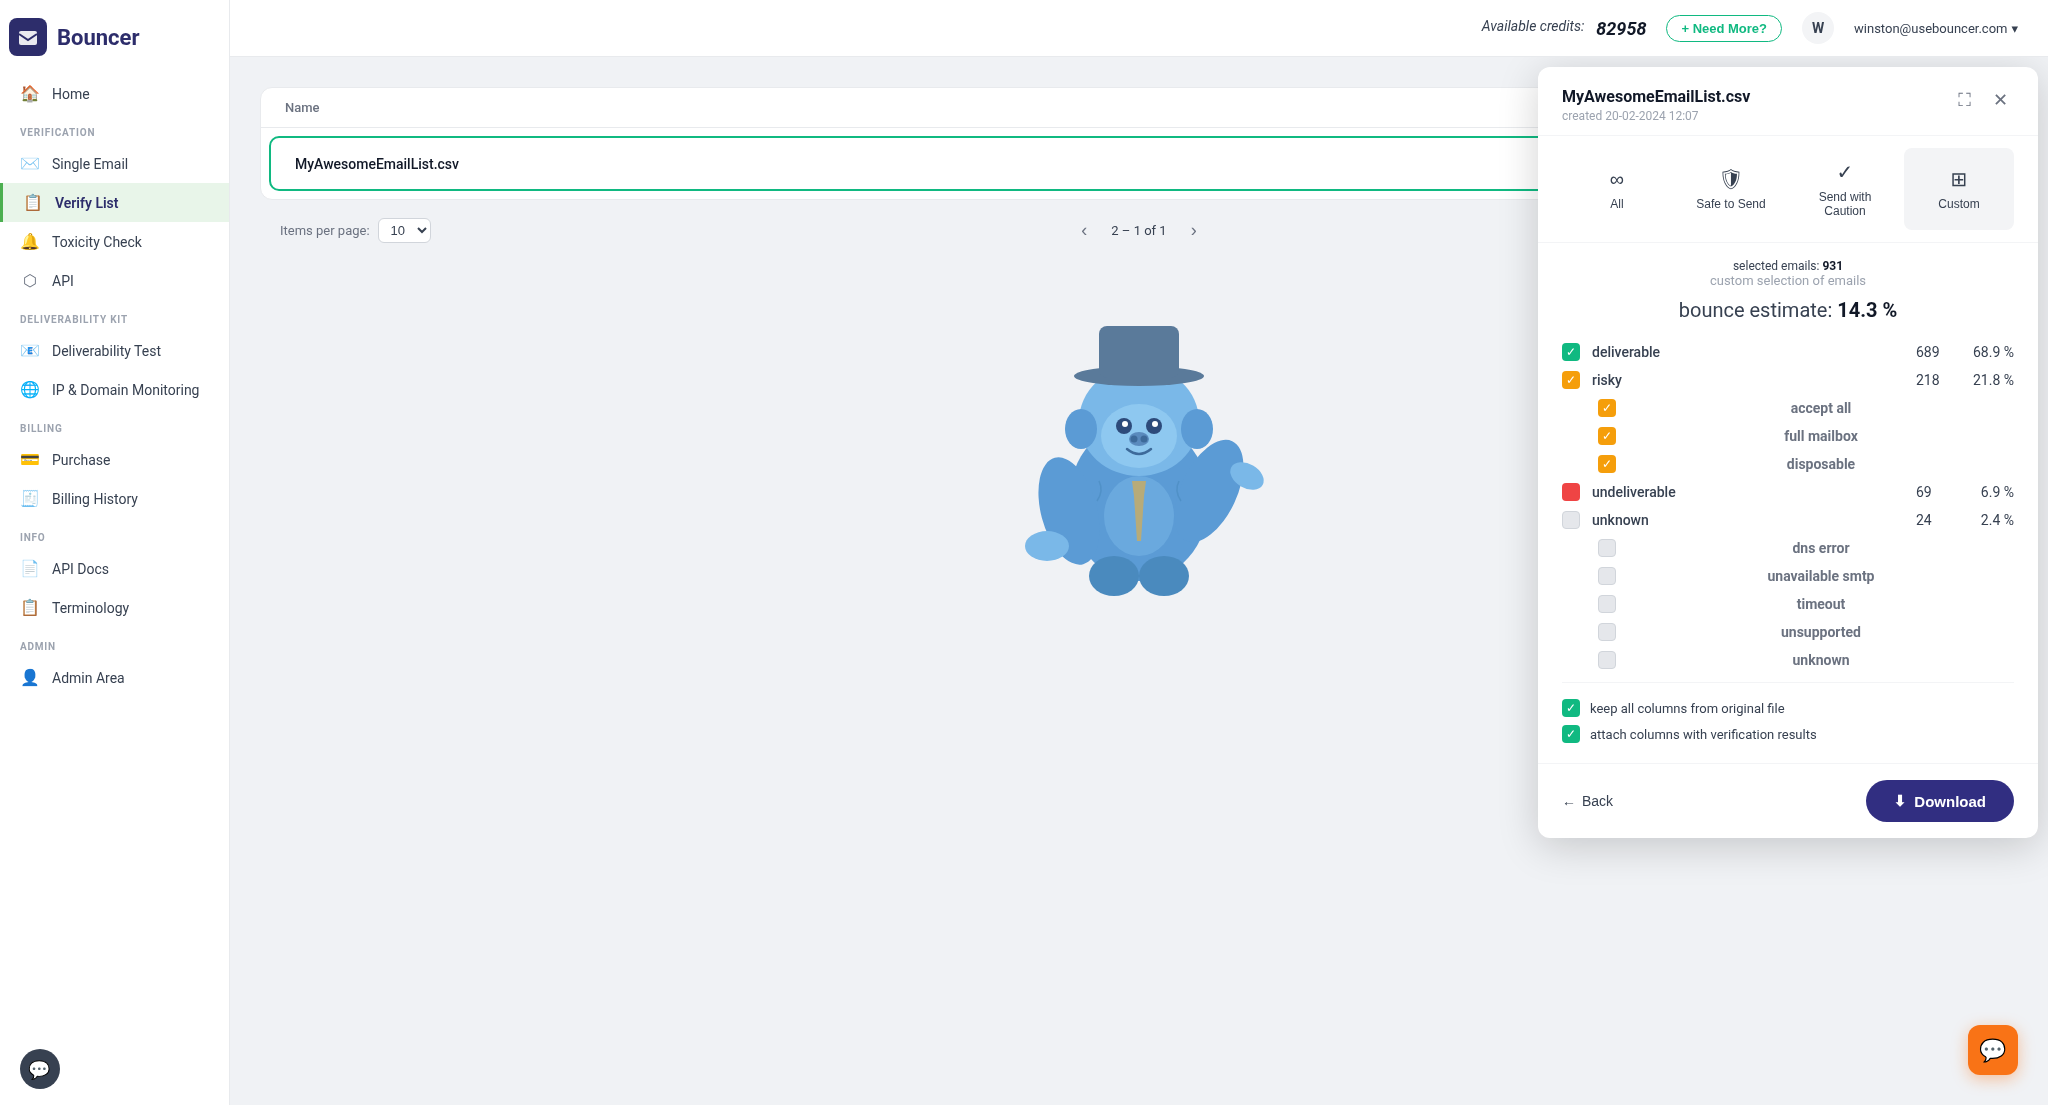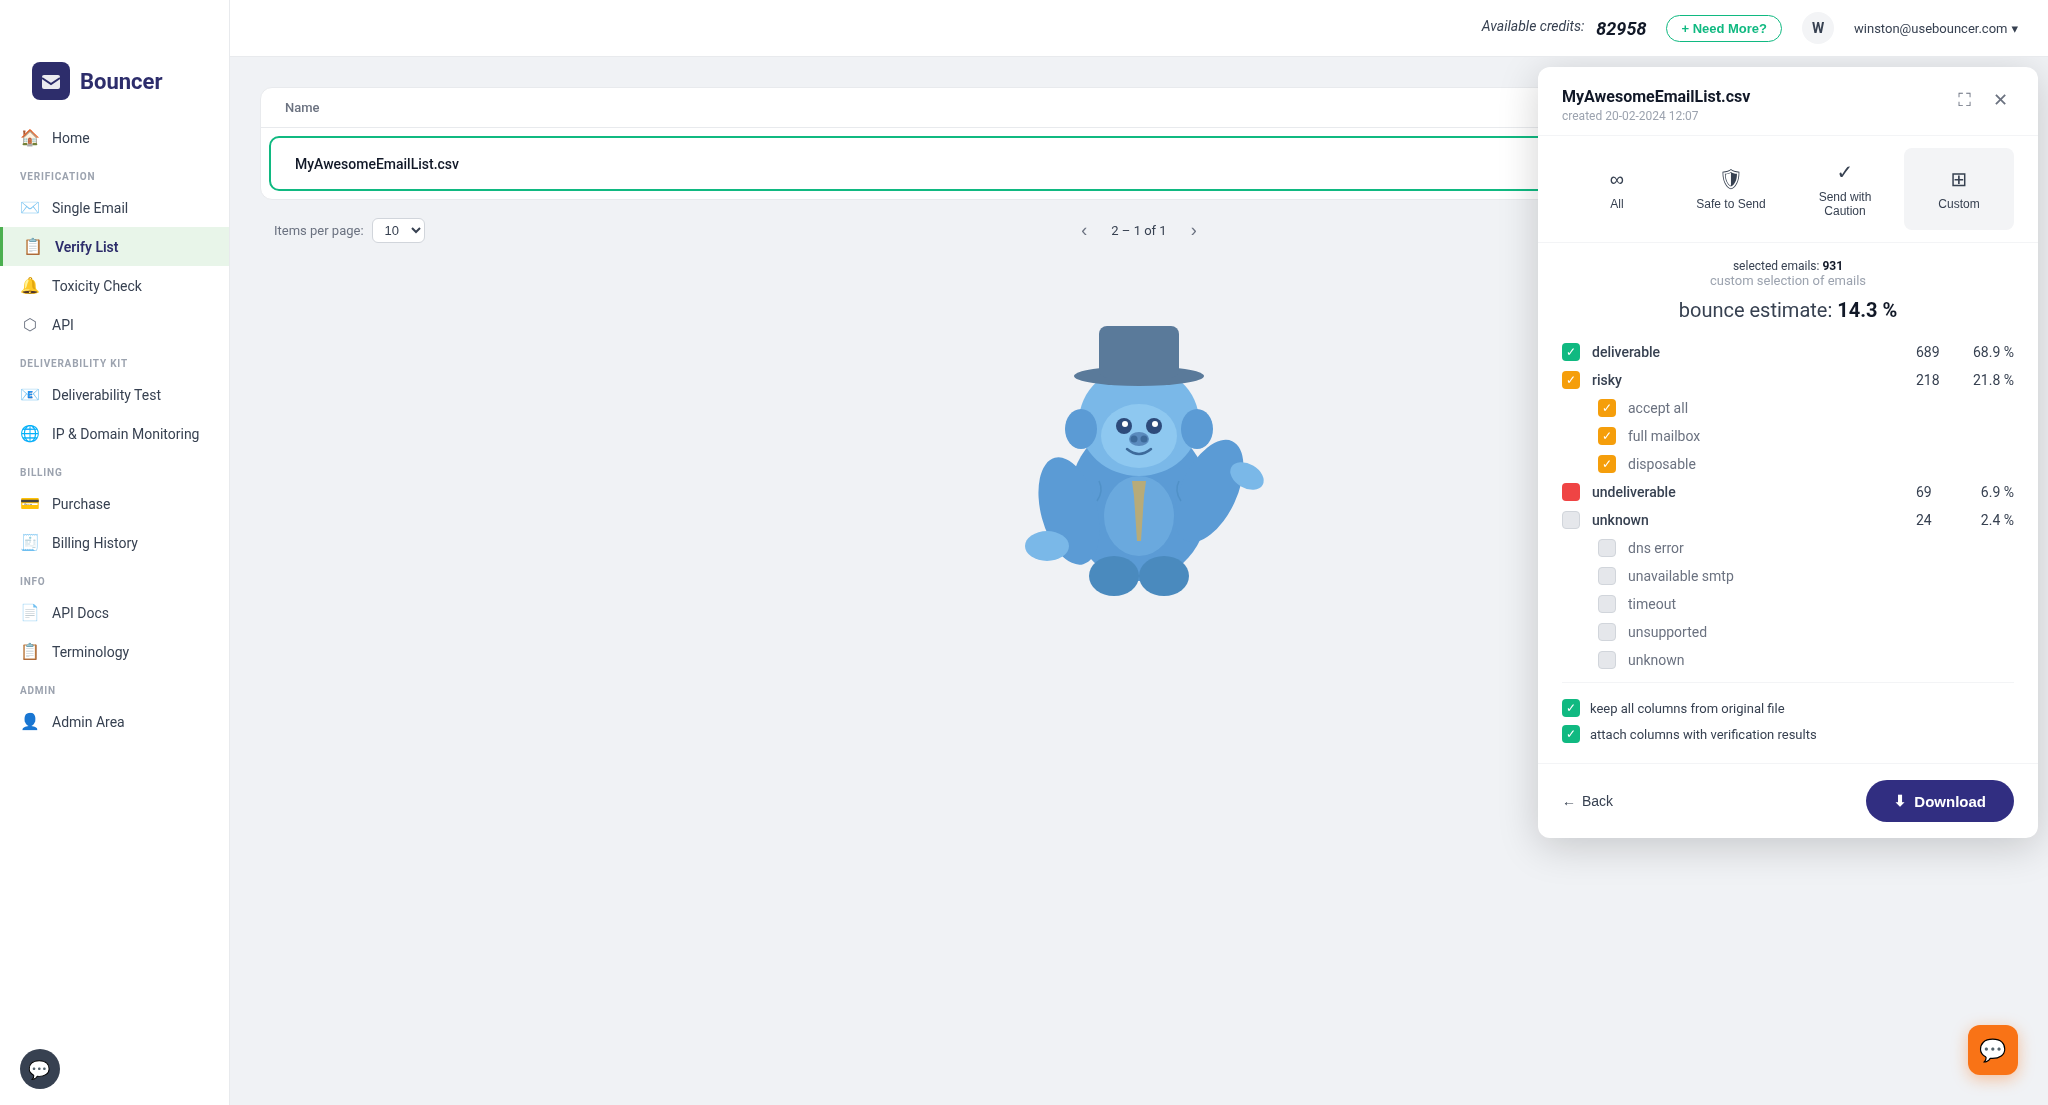--- a/index.html
+++ b/index.html
@@ -13,25 +13,24 @@
       display: flex;
       flex-direction: column;
       border-right: 1px solid #e8eaed;
       height: 100vh;
       overflow-y: auto;
     }
     .sidebar-logo {
       display: flex;
       align-items: center;
       gap: 10px;
-      padding: 18px 32px;
+      padding: 18px 9px;
       font-size: 22px;
       font-weight: 700;
       color: #2d2d6b;
-      margin-top: 44px;
     }
     .logo-icon {
       width: 38px;
       height: 38px;
       background: #2d2d6b;
       border-radius: 8px;
       display: flex;
       align-items: center;
       justify-content: center;
       color: white;
@@ -328,21 +327,21 @@
     .check-row {
       display: flex;
       align-items: center;
       gap: 12px;
       padding: 5px 0;
     }
     .check-row.sub {
       padding-left: 36px;
     }
     .check-row .label { font-size: 14px; color: #374151; font-weight: 500; flex: 1; }
-    .check-row.sub .label { font-weight: 400; color: #6b7280; }
+    .check-row.sub .label { font-weight: 700; color: #6b7280; text-align: center; }
     .check-row .num { font-size: 14px; color: #374151; min-width: 36px; }
     .check-row .pct { font-size: 14px; color: #374151; min-width: 50px; text-align: right; }
 
     
     .cb {
       width: 18px;
       height: 18px;
       border-radius: 4px;
       display: flex;
       align-items: center;
@@ -523,21 +522,21 @@
       <div class="table-row">
         <span class="file-name">MyAwesomeEmailList.csv</span>
         <span class="quantity-val">1000</span>
         <span style="text-align:center">
           <span class="status-badge">complete</span>
         </span>
       </div>
     </div>
 
     <div class="pagination-container">
-      <div style="display:flex;align-items:center;gap:8px;position:absolute;left:14px;">
+      <div style="display:flex;align-items:center;gap:8px;position:absolute;left:20px;">
         <span style="font-size:13px;color:#6b7280;">Items per page:</span>
         <select class="items-select">
           <option>10</option>
           <option>25</option>
           <option>50</option>
         </select>
       </div>
       <button class="page-btn">‹</button>
       <span class="page-info">2 – 1 of 1</span>
       <button class="page-btn">›</button>

